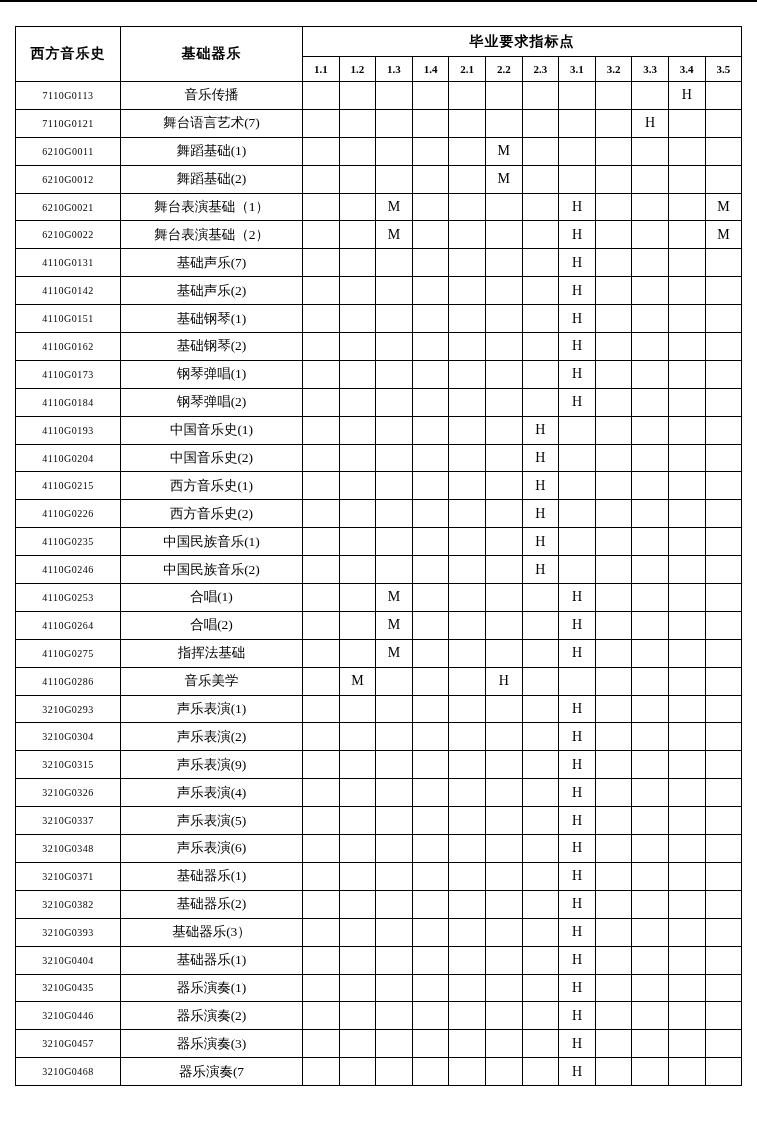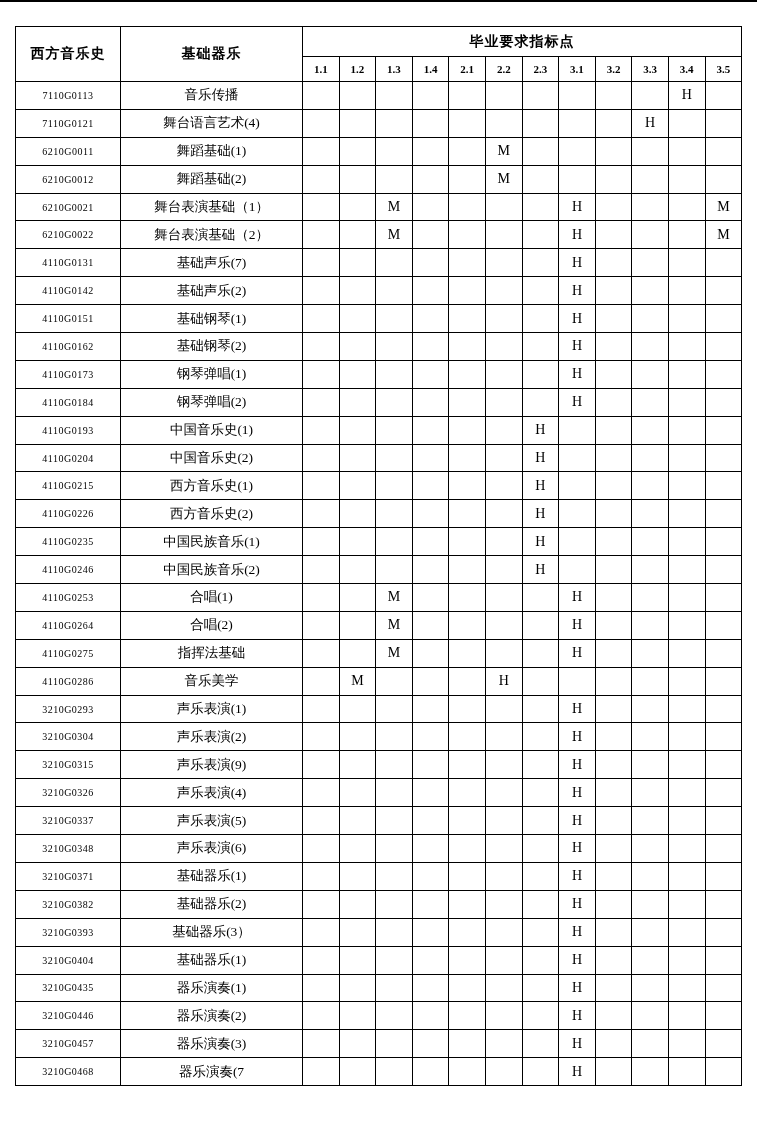--- a/index.html
+++ b/index.html
@@ -120,21 +120,21 @@
           <td class="mark"></td>
           <td class="mark"></td>
           <td class="mark"></td>
           <td class="mark"></td>
           <td class="mark"></td>
           <td class="mark">H</td>
           <td class="mark"></td>
         </tr>
         <tr>
           <td class="code">7110G0121</td>
-          <td class="name">舞台语言艺术(4)</td>
+          <td class="name">舞台语言艺术(7)</td>
           <td class="mark"></td>
           <td class="mark"></td>
           <td class="mark"></td>
           <td class="mark"></td>
           <td class="mark"></td>
           <td class="mark"></td>
           <td class="mark"></td>
           <td class="mark"></td>
           <td class="mark"></td>
           <td class="mark">H</td>

